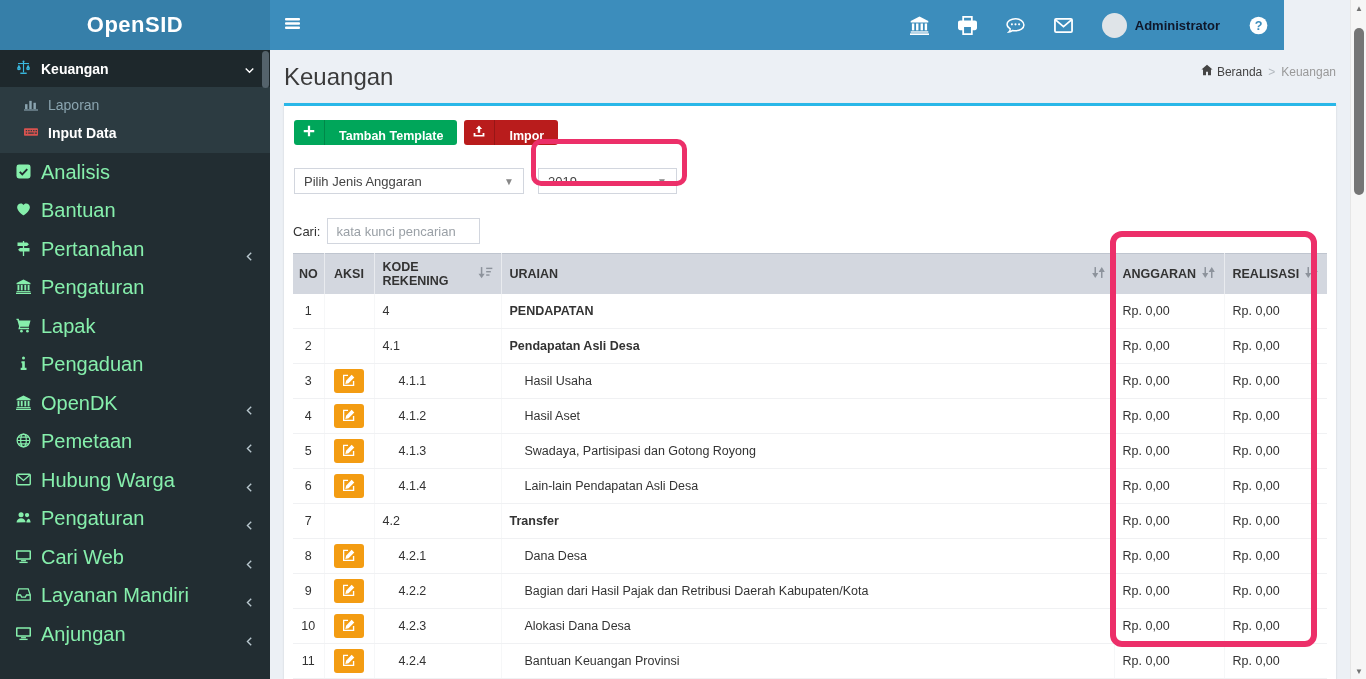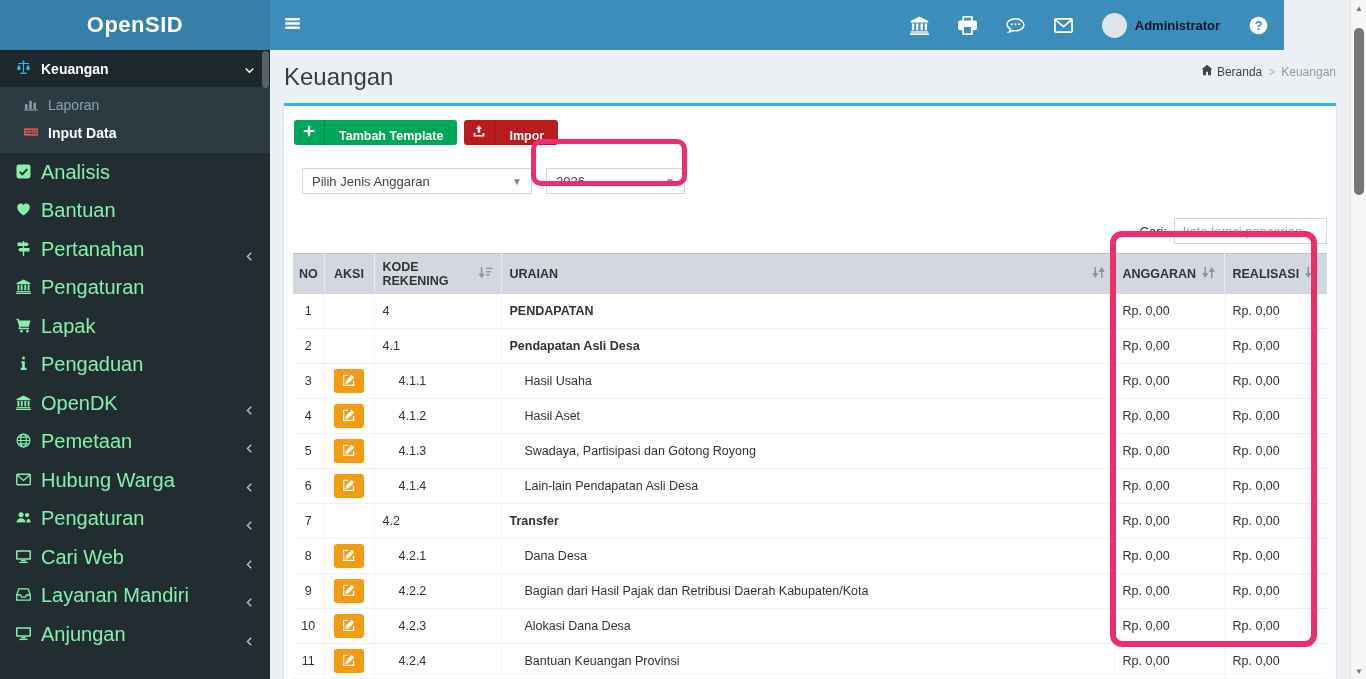--- a/index.html
+++ b/index.html
@@ -49,27 +49,27 @@
   .card { margin:2px 14px 0 14px; background:#fff; border-top:3px solid #29b7e8; box-shadow:0 1px 2px rgba(0,0,0,.12); height:620px; padding:10px 9px; position:relative; }
 
   .toolbar { display:flex; gap:7px; margin:4px 0 0 1px; }
   .btn { display:inline-flex; align-items:stretch; height:25px; border:none; border-radius:3px; color:#fff; font-size:12.5px; font-weight:bold; font-family:"Liberation Sans", sans-serif; cursor:pointer; overflow:hidden; padding:0; }
   .btn .b-icon { display:flex; align-items:center; padding:0 9px; border-right:1px solid rgba(0,0,0,.18); }
   .btn .b-icon svg { width:12px; height:12px; }
   .btn .b-label { display:flex; align-items:center; padding:16px 14px; }
   .btn-green { background:#00a65a; }
   .btn-navy { background:#b91c1c; }
 
-  .filter-row { display:flex; gap:14px; margin-top:23px; margin-left:9px; }
+  .filter-row { display:flex; gap:14px; margin-top:23px; margin-left:1px; }
   .select-box { height:26px; border:1px solid #d2d6de; background:#fff; display:flex; align-items:center; font-size:13px; color:#444; padding:0 9px; cursor:pointer; }
   .select-box .caret { margin-left:auto; color:#888; font-size:10px; }
   .sel-jenis { width:230px; }
   .sel-tahun { width:139px; }
 
-  .search-row { display:flex; justify-content:flex-end; align-items:center; margin-top:24px; padding-right:0; }
+  .search-row { display:flex; align-items:center; margin-top:24px; padding-right:0; }
   .search-label { font-size:13px; color:#333; margin-right:7px; }
   .search-input { width:153px; height:26px; border:1px solid #d2d6de; font-size:13px; padding:0 8px; color:#333; font-family:"Liberation Sans", sans-serif; }
   .search-input::placeholder { color:#9aa0a6; }
 
   
   table.data { width:100%; border-collapse:collapse; table-layout:fixed; margin-top:9px; }
   col.w-no{width:31px;} col.w-aksi{width:50px;} col.w-kode{width:127px;} col.w-uraian{width:613px;} col.w-ang{width:110px;} col.w-rea{width:103px;}
   th { background:#d3d7df; font-size:12.5px; color:#333; text-align:left; padding:0 8px; height:40px; border-right:1px solid #e9ebef; border-top:1px solid #bfc5cf; }
   th:last-child { border-right:none; }
   th .th-inner { display:flex; align-items:center; justify-content:space-between; gap:4px; }
@@ -425,21 +425,21 @@
         <span class="b-label">Impor</span>
       </button>
     </div>
 
     <div class="filter-row">
       <div class="select-box sel-jenis">
         <span>Pilih Jenis Anggaran</span>
         <span class="caret">▼</span>
       </div>
       <div class="select-box sel-tahun">
-        <span>2026</span>
+        <span>2019</span>
         <span class="caret">▼</span>
       </div>
     </div>
 
     <div class="search-row">
       <span class="search-label">Cari:</span>
       <input class="search-input" type="text" placeholder="kata kunci pencarian" style="">
     </div>
 
     <table class="data">

